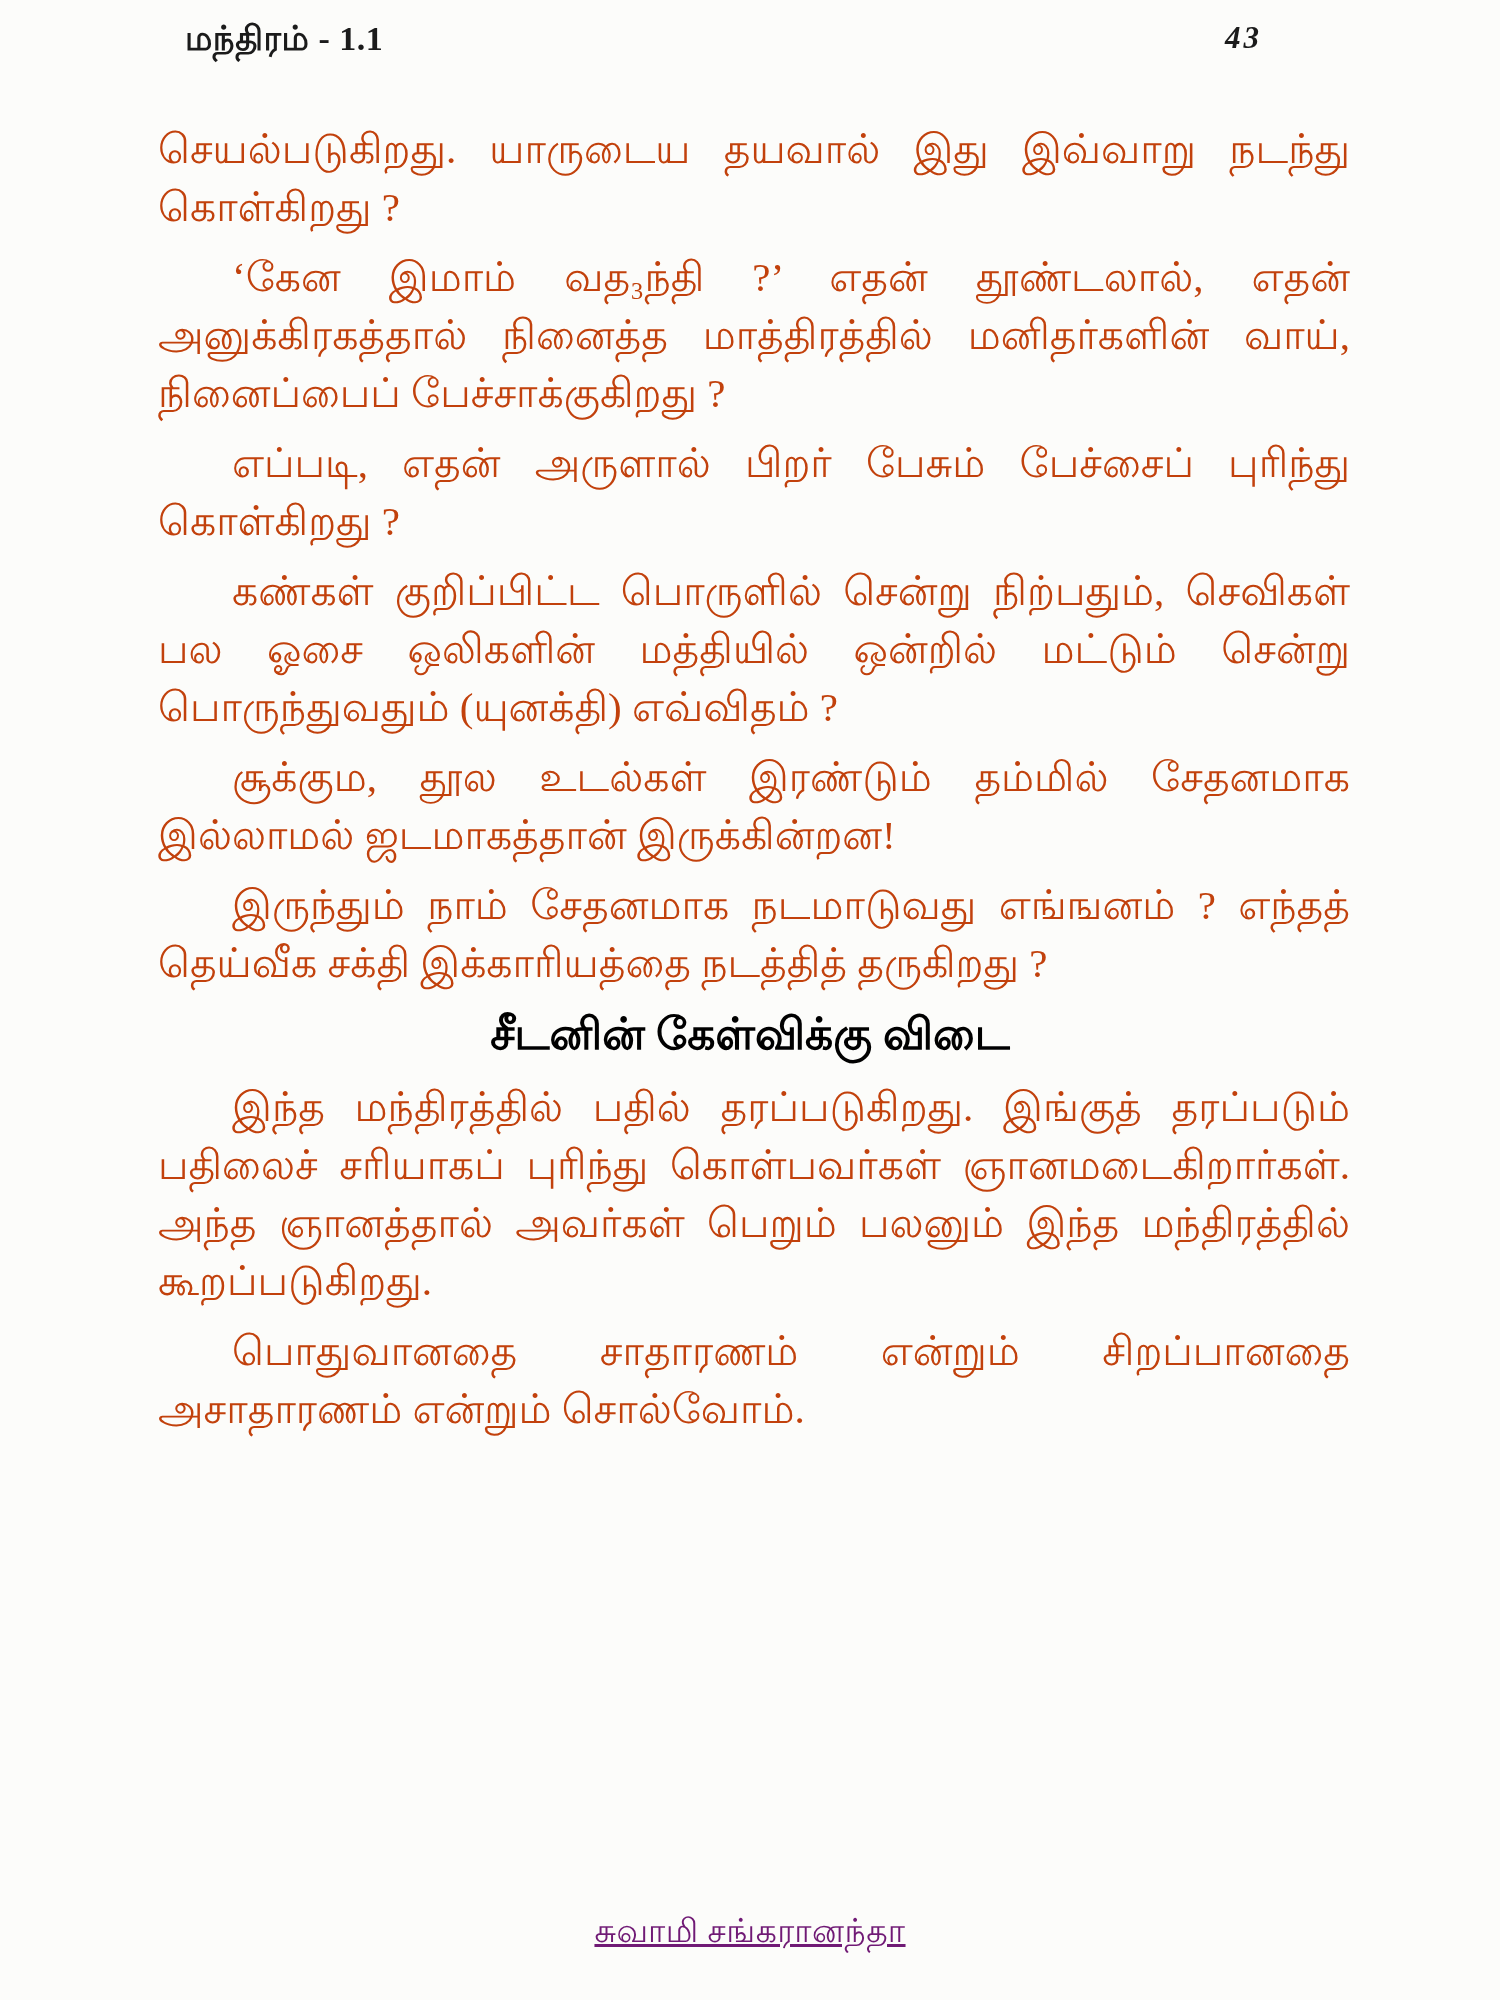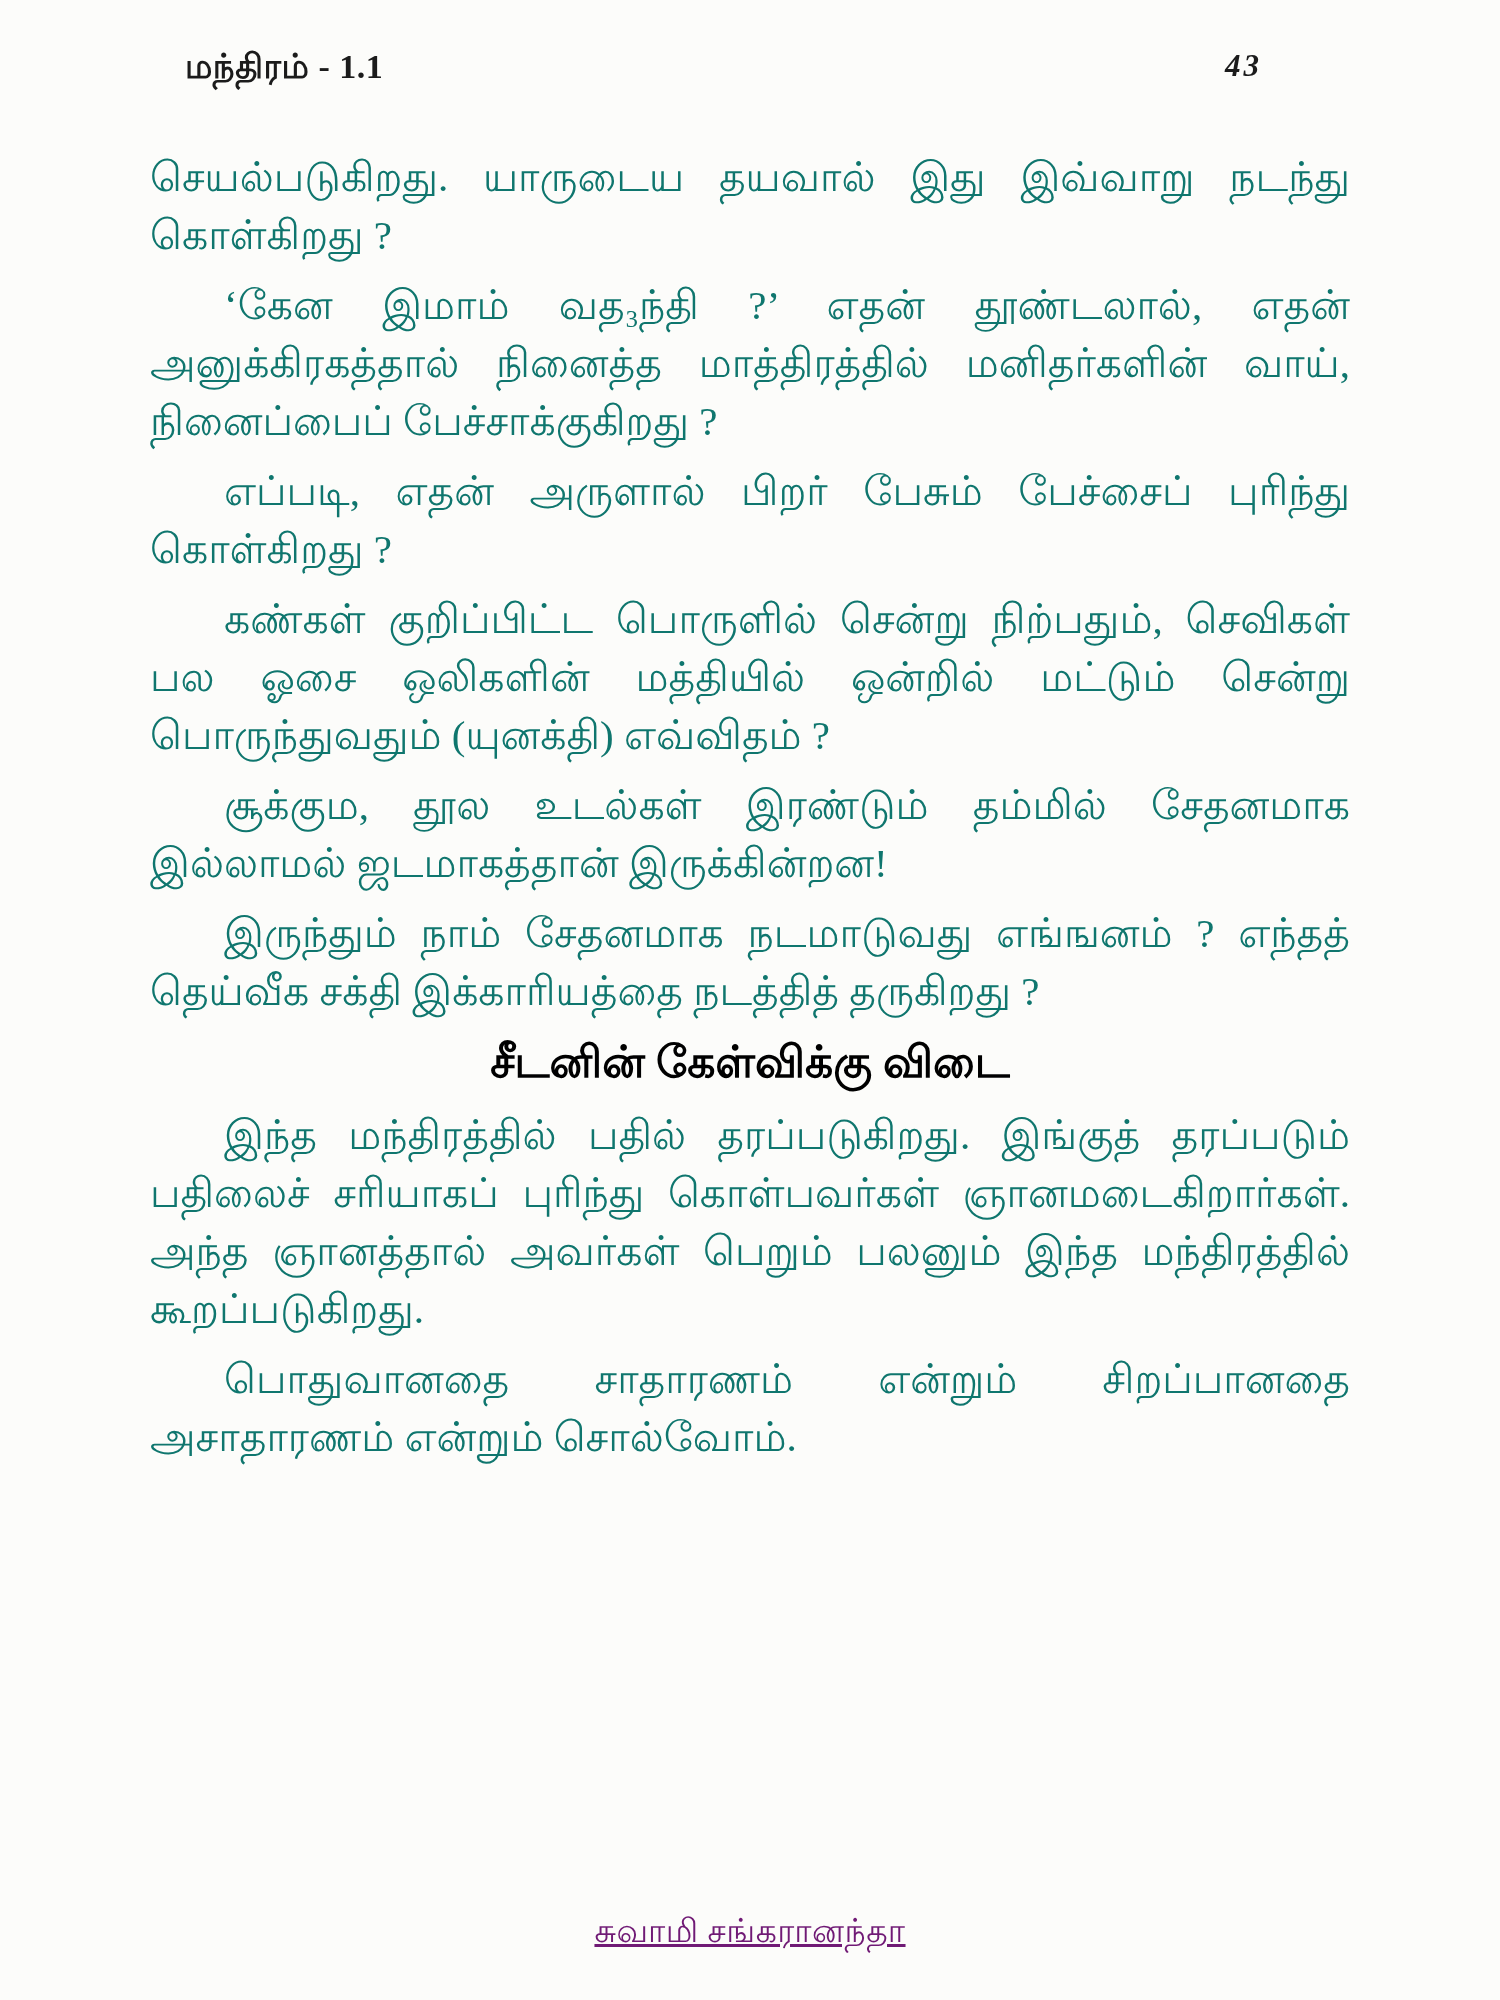--- a/index.html
+++ b/index.html
@@ -10,21 +10,21 @@
   .page {
     position: relative;
     width: 1500px;
     height: 2000px;
     margin: 0 auto;
     background: #fcfcfa;
     color: #161616;
     font-family: "Liberation Serif", "DejaVu Serif", serif;
     overflow: hidden;
     box-sizing: border-box;
-    padding: 48px 150px 0 150px;
+    padding: 20px 150px 0 150px;
   }
   .page-header {
     display: flex;
     justify-content: space-between;
     align-items: flex-start;
     height: 52px;
   }
   .chapter-label {
     margin-left: 35px;
     font-size: 34px;
@@ -38,25 +38,25 @@
     font-style: italic;
     font-weight: 600;
     color: #1b1b1b;
     letter-spacing: 3px;
   }
   .page-body {
     margin-top: 48px;
     width: 1200px;
   }
   .para {
-    margin: 0 0 12px 0;
+    margin: 0 0 12px 8px;
     font-size: 41px;
     line-height: 58px;
     text-align: justify;
-    color: #0f766e;
+    color: #c2410c;
   }
   .para.indent {
     text-indent: 74px;
   }
   .section-heading {
     margin: 10px 0 12px 0;
     font-size: 44px;
     line-height: 62px;
     font-weight: bold;
     text-align: center;

